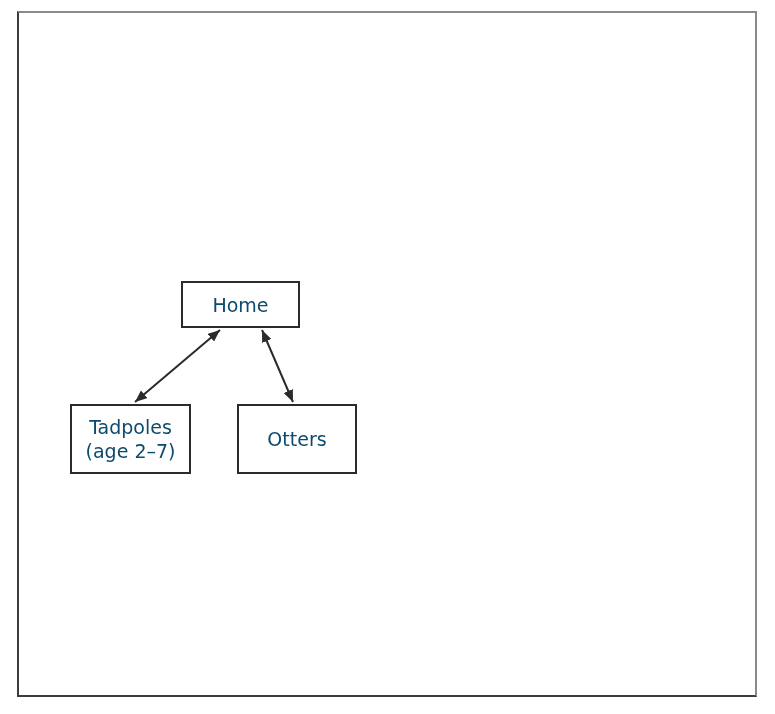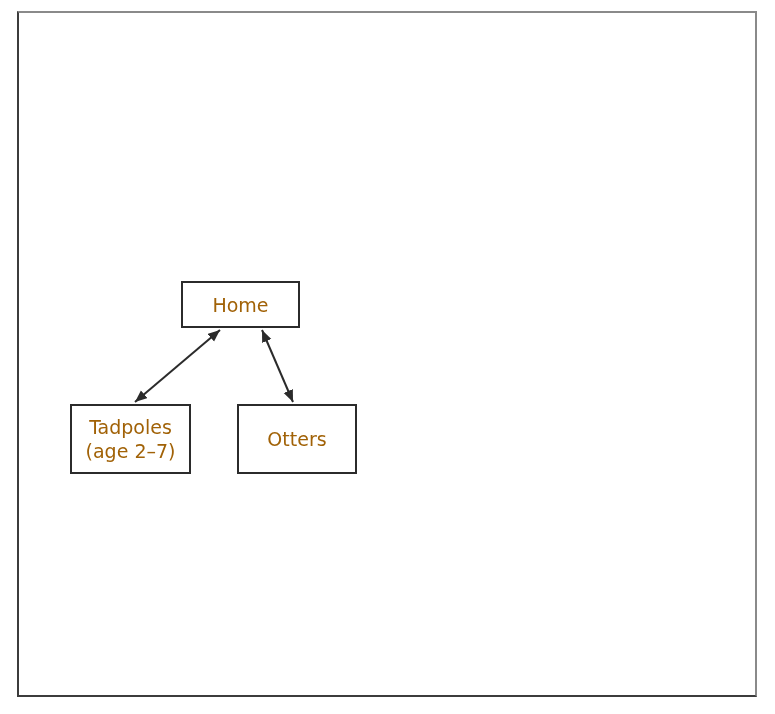--- a/index.html
+++ b/index.html
@@ -27,21 +27,21 @@
   .arrows {
     position: absolute;
     left: 0; top: 0;
     width: 775px; height: 714px;
     pointer-events: none;
   }
   .node {
     position: absolute;
     background: #ffffff;
     border: 2px solid #2b2b2b;
-    color: #a16207;
+    color: #0c4a6e;
     display: flex;
     flex-direction: column;
     align-items: center;
     justify-content: center;
     text-align: center;
     font-size: 19px;
     line-height: 24px;
   }
   .node-home     { left: 181px; top: 281px; width: 119px; height: 47px; }
   .node-tadpoles { left:  70px; top: 404px; width: 121px; height: 70px; }

